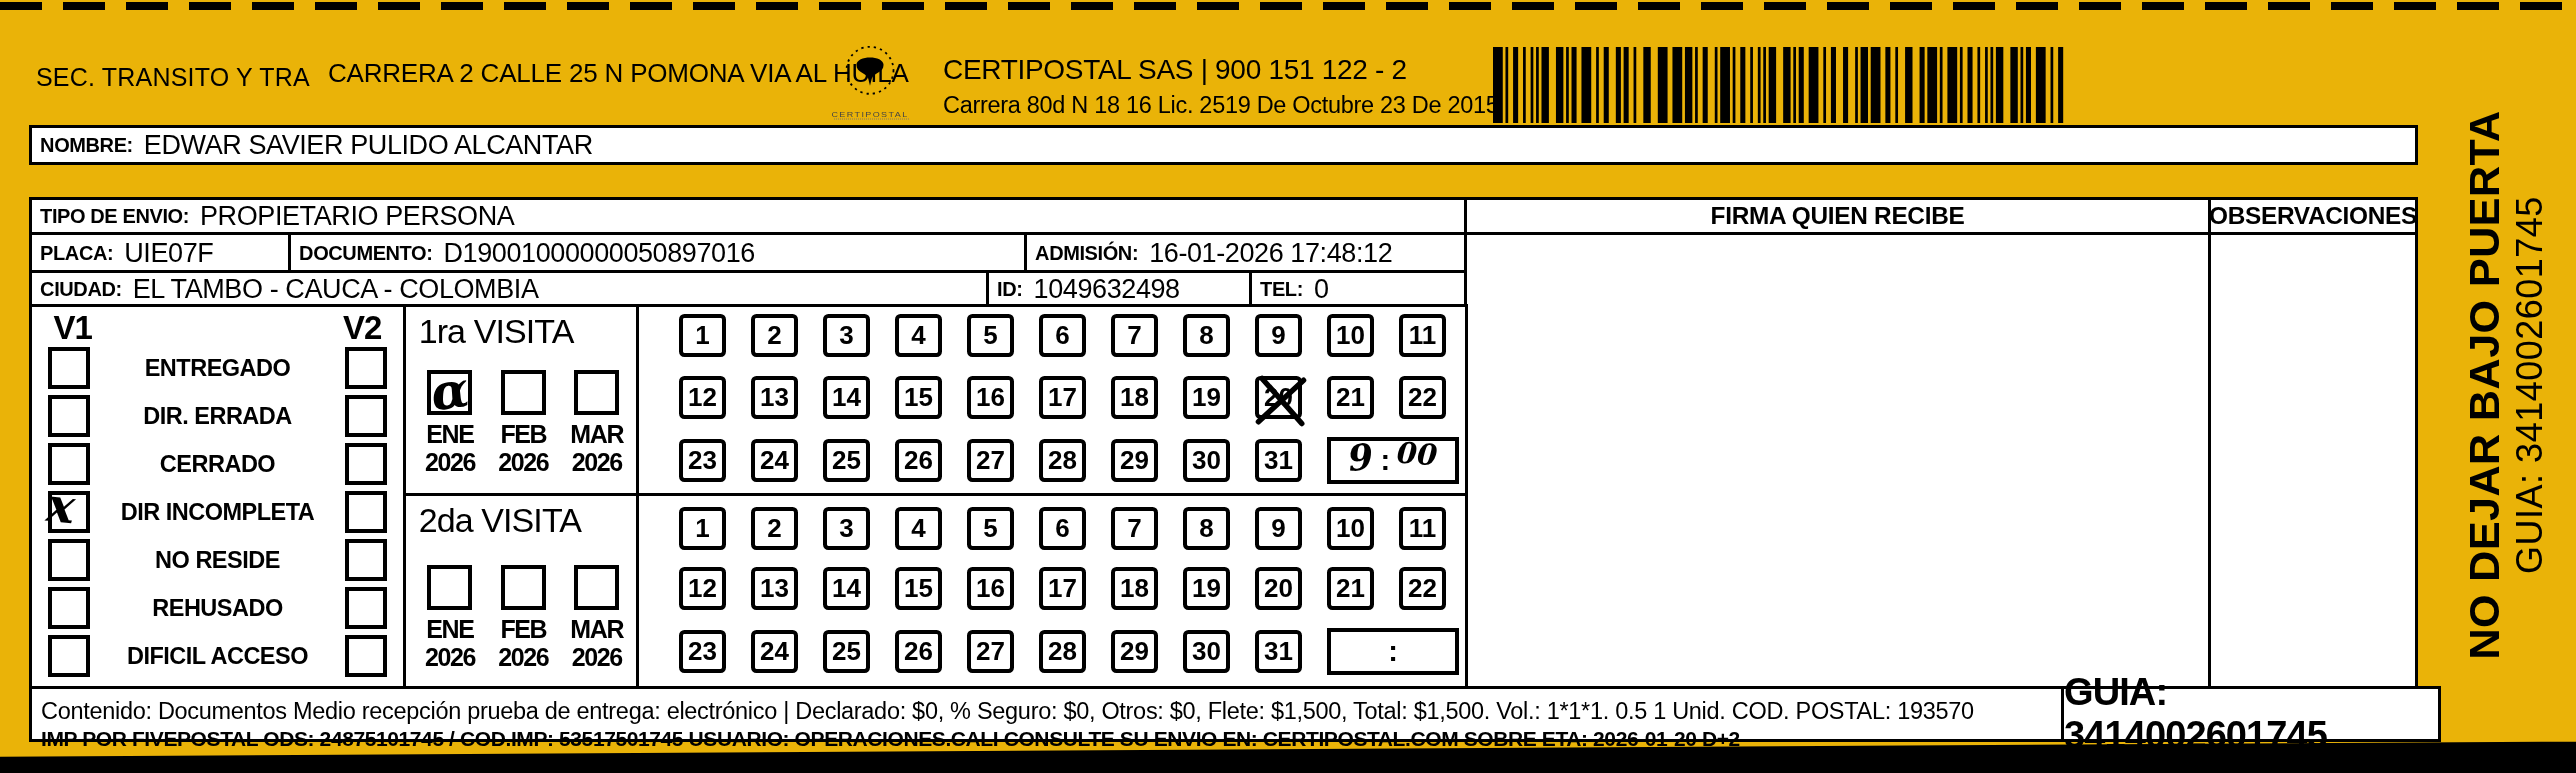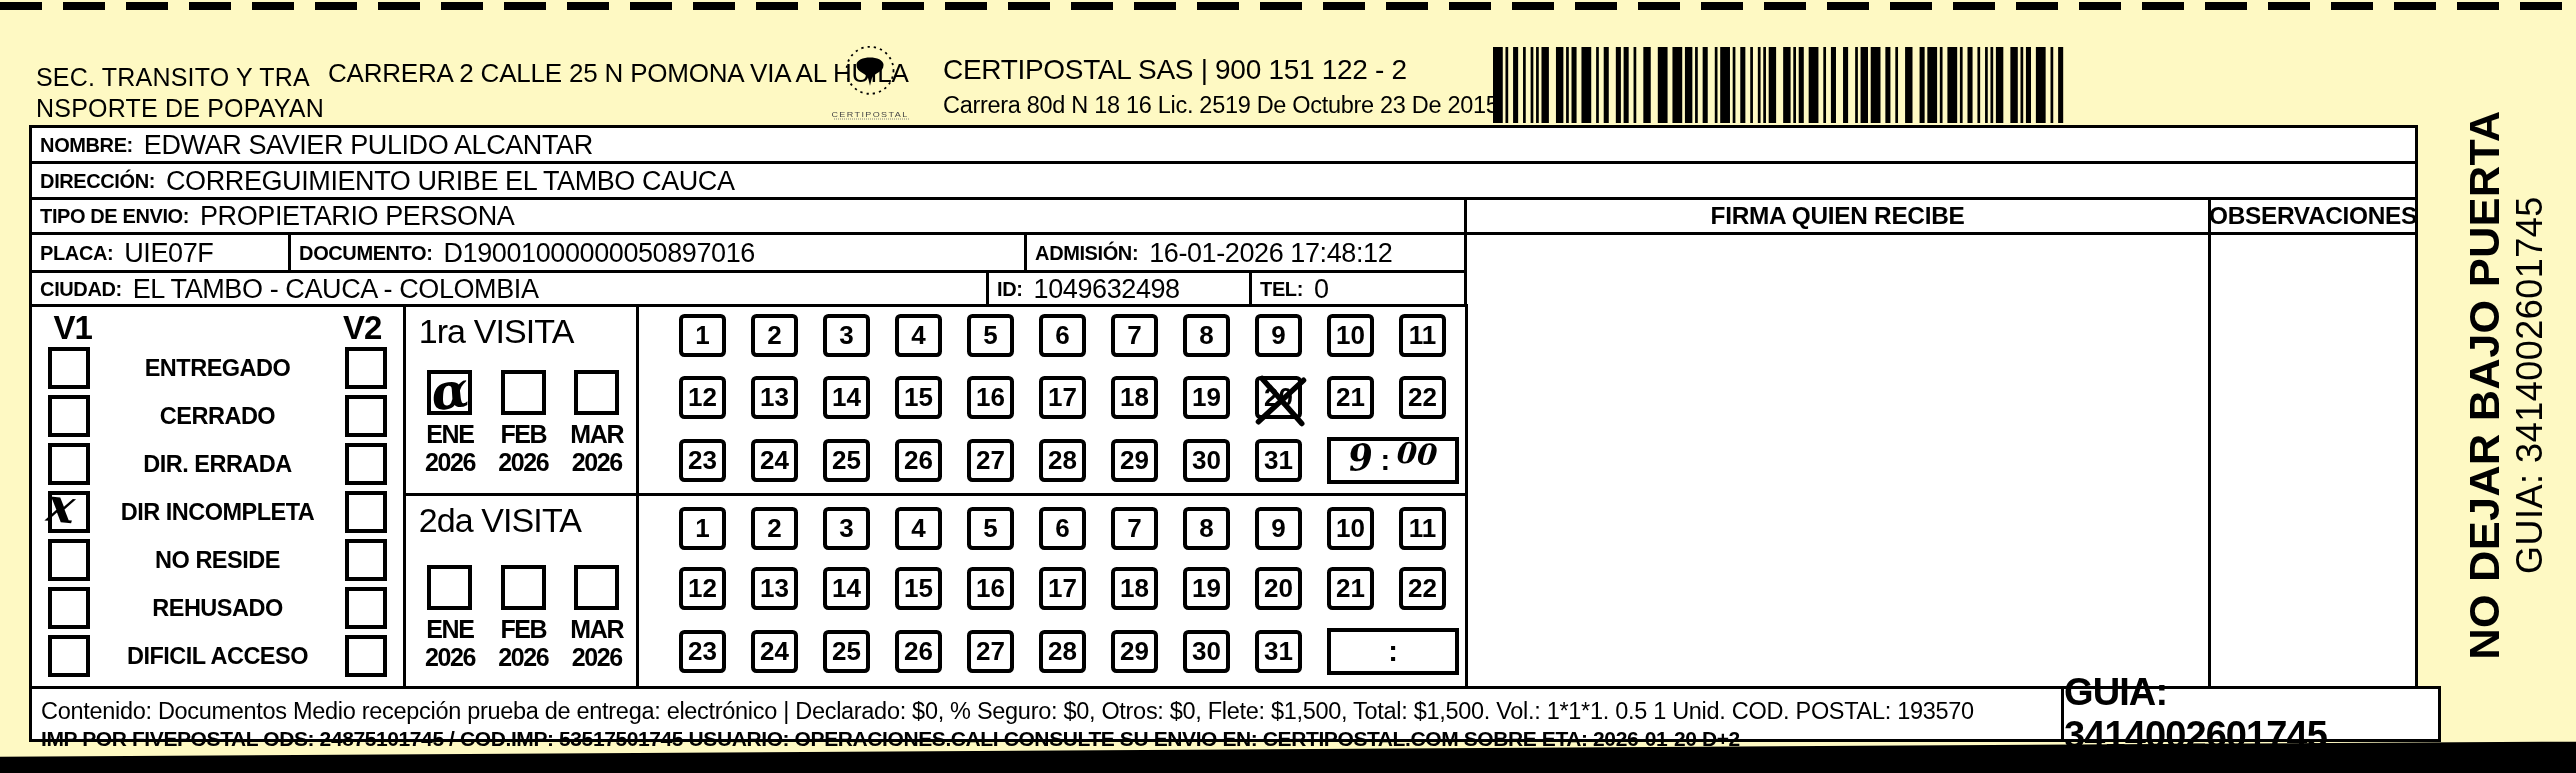--- a/index.html
+++ b/index.html
@@ -1,16 +1,16 @@
 <!DOCTYPE html>
 <html style="font-size:14.5px"><head>
 <meta charset="utf-8">
 <style>
   html,body{margin:0;padding:0;background:#fff;}
-  .page{position:relative;width:2576px;height:774px;background:#fef9c3;
+  .page{position:relative;width:2576px;height:774px;background:#eab308;
         font-family:"Liberation Sans",sans-serif;color:#000;overflow:hidden;}
 
   
   .perf{position:absolute;left:0;top:1.8px;width:2576px;height:8.1px;
         background:repeating-linear-gradient(90deg,#000 0 42px,transparent 42px 63px);}
 
   
   .hdr-sender{position:absolute;left:36px;top:62px;font-size:25px;line-height:1.22;letter-spacing:0.2px;}
   .hdr-nit{position:absolute;left:328px;top:58px;font-size:26px;line-height:1.2;letter-spacing:-0.2px;}
   .hdr-logo{position:absolute;left:825px;top:45px;width:90px;height:78px;text-align:center;}
@@ -103,21 +103,20 @@
 </style>
 </head>
 <body>
 
 <div class="page">
 
   <div class="perf"></div>
 
   <div class="hdr-sender">
     <div>SEC. TRANSITO Y TRA</div>
-    <div>NSPORTE DE POPAYAN</div>
   </div>
   <div class="hdr-nit">
     <div>CARRERA 2 CALLE 25 N POMONA VIA AL HUILA</div>
   </div>
   <div class="hdr-logo">
     <svg width="58" height="56" viewBox="0 0 64 62">
       <circle cx="32" cy="28" r="26" fill="none" stroke="#000" stroke-width="2" stroke-dasharray="2.5 4.5"></circle>
       <path d="M17 22 C17 11 47 11 47 22 C47 31 37 30 34 37 L32 45 L30 37 C27 30 17 31 17 22 Z" fill="#000"></path>
     </svg>
     <div class="cap">CERTIPOSTAL</div>
@@ -185,24 +184,20 @@
       <rect x="589.1999999999998" y="0" width="5.6" height="84" fill="#000"></rect>
       <rect x="600.1999999999998" y="0" width="10.8" height="84" fill="#000"></rect>
       <rect x="616.3999999999999" y="0" width="3" height="84" fill="#000"></rect>
       <rect x="624.7999999999998" y="0" width="5.6" height="84" fill="#000"></rect>
     </svg>
 
   <div class="cell c-nombre">
     <span class="lbl">NOMBRE:</span>
     <span class="val">EDWAR SAVIER PULIDO ALCANTAR</span>
   </div>
-  <div class="cell c-direccion">
-    <span class="lbl">DIRECCIÓN:</span>
-    <span class="val">CORREGUIMIENTO URIBE EL TAMBO CAUCA</span>
-  </div>
   <div class="cell c-tipo">
     <span class="lbl">TIPO DE ENVIO:</span>
     <span class="val">PROPIETARIO PERSONA</span>
   </div>
   <div class="cell hdr c-firma-hdr">FIRMA QUIEN RECIBE</div>
   <div class="cell hdr c-obs-hdr">OBSERVACIONES</div>
   <div class="cell c-placa">
     <span class="lbl">PLACA:</span>
     <span class="val">UIE07F</span>
   </div>
@@ -236,26 +231,26 @@
       <span>V2</span>
     </div>
     <div id="status-rows">
         <div class="status-row">
           <div class="cb"></div>
           <div class="status-label">ENTREGADO</div>
           <div class="cb"></div>
         </div>
         <div class="status-row">
           <div class="cb"></div>
+          <div class="status-label">DIR. ERRADA</div>
+          <div class="cb"></div>
+        </div>
+        <div class="status-row">
+          <div class="cb"></div>
           <div class="status-label">CERRADO</div>
-          <div class="cb"></div>
-        </div>
-        <div class="status-row">
-          <div class="cb"></div>
-          <div class="status-label">DIR. ERRADA</div>
           <div class="cb"></div>
         </div>
         <div class="status-row">
           <div class="cb">
             <span class="hand mark-x">x</span>
           </div>
           <div class="status-label">DIR INCOMPLETA</div>
           <div class="cb"></div>
         </div>
         <div class="status-row">

